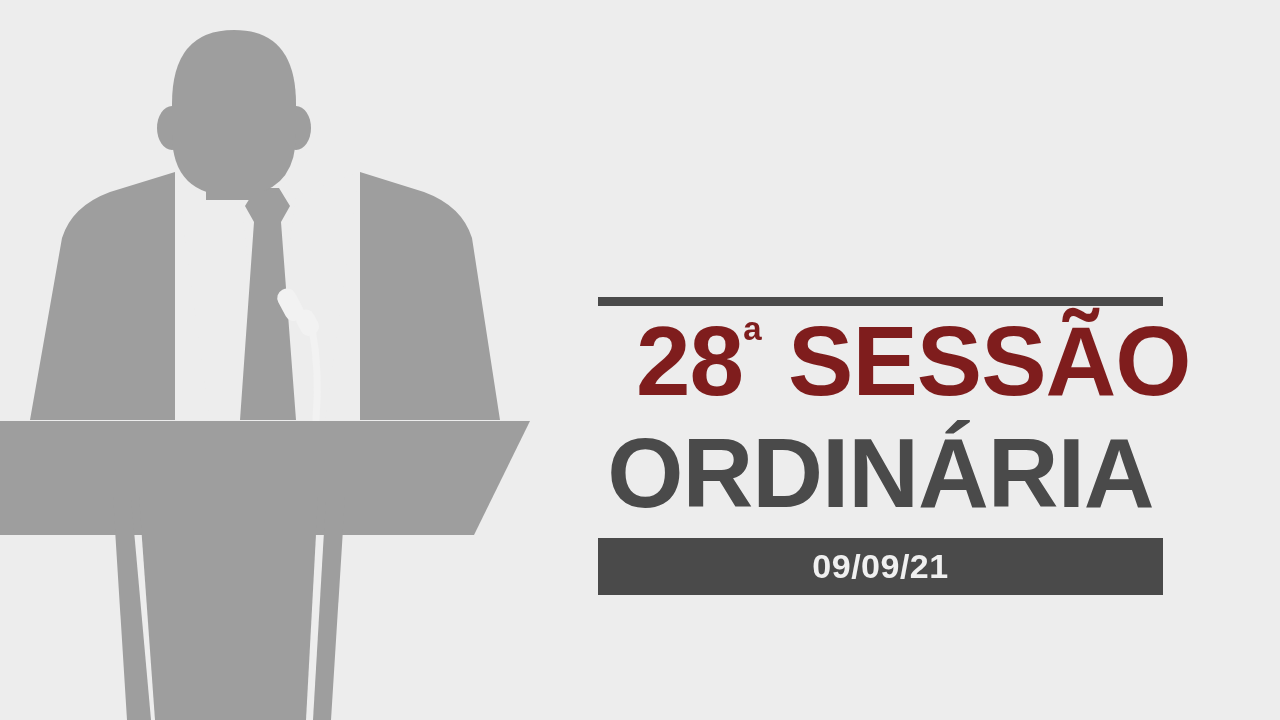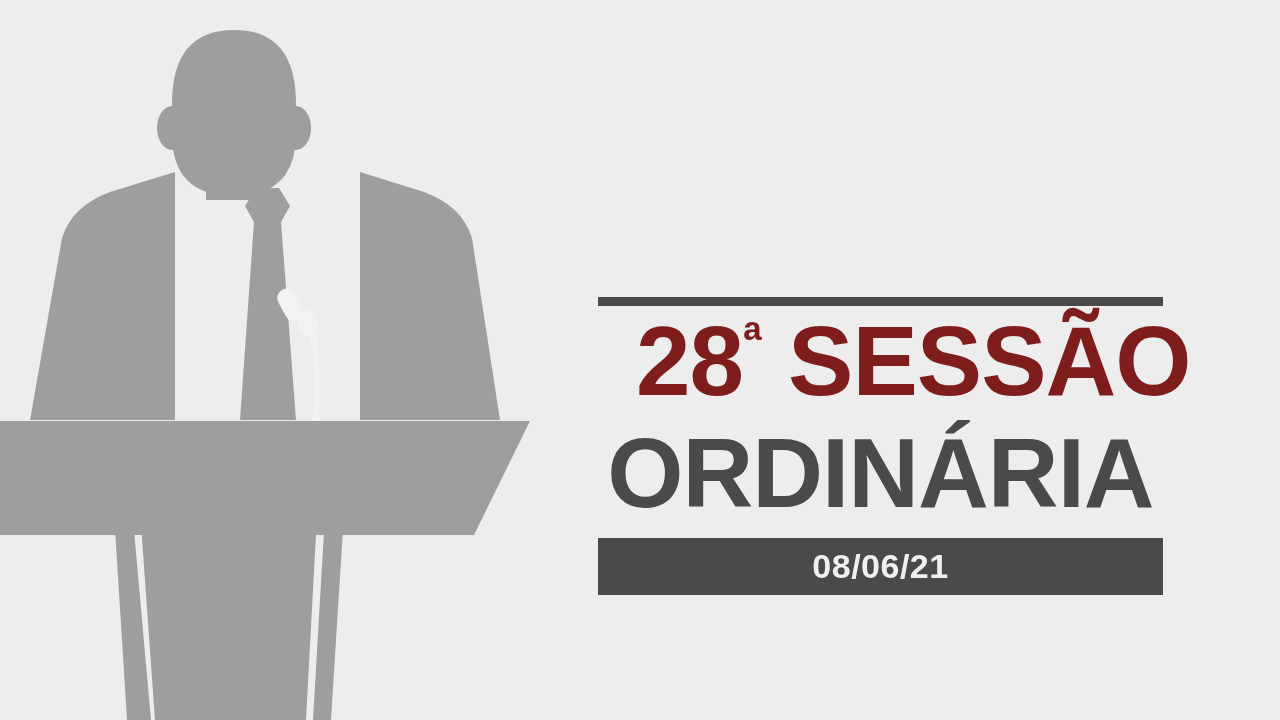--- a/index.html
+++ b/index.html
@@ -211,17 +211,17 @@
   <div id="brand-block">
 
 
     <div id="title-rule"></div>
 
     <div id="session-line"><span>28</span><span class="ord-sup">ª</span> <span>SESSÃO</span></div>
 
     <div id="ordinaria-line">ORDINÁRIA</div>
 
     <div id="date-bar">
-      <span id="date-text">08/06/21</span>
+      <span id="date-text">09/09/21</span>
     </div>
   </div>
 
 </div>
 
 </body></html>

